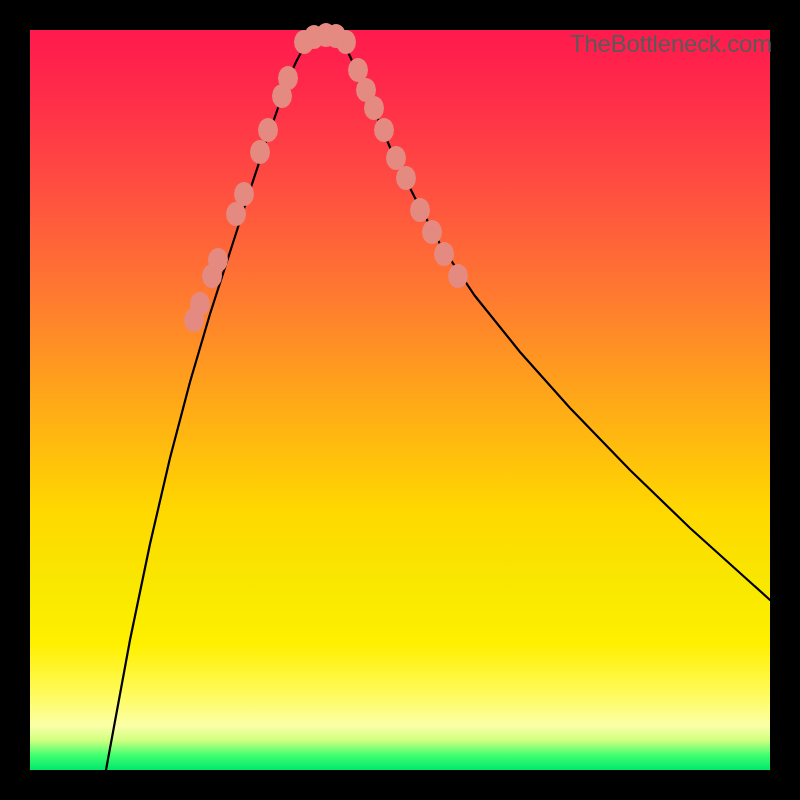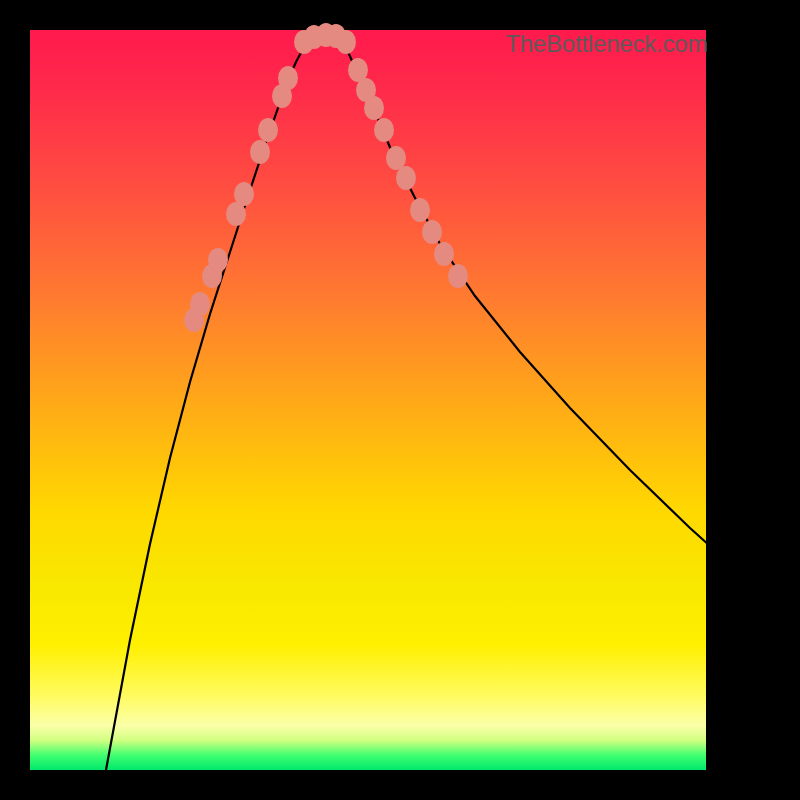--- a/index.html
+++ b/index.html
@@ -13,21 +13,21 @@
   .outer {
     width: 800px;
     height: 800px;
     background: #000;
     position: relative;
   }
   .plot {
     position: absolute;
     left: 30px;
     top: 30px;
-    width: 676px;
+    width: 740px;
     height: 740px;
     background: linear-gradient(
       to bottom,
       #ff1a4d 0%,
       #ff2a4a 8%,
       #ff5040 22%,
       #ff7a30 36%,
       #ffa818 50%,
       #ffd800 65%,
       #f8e800 75%,

